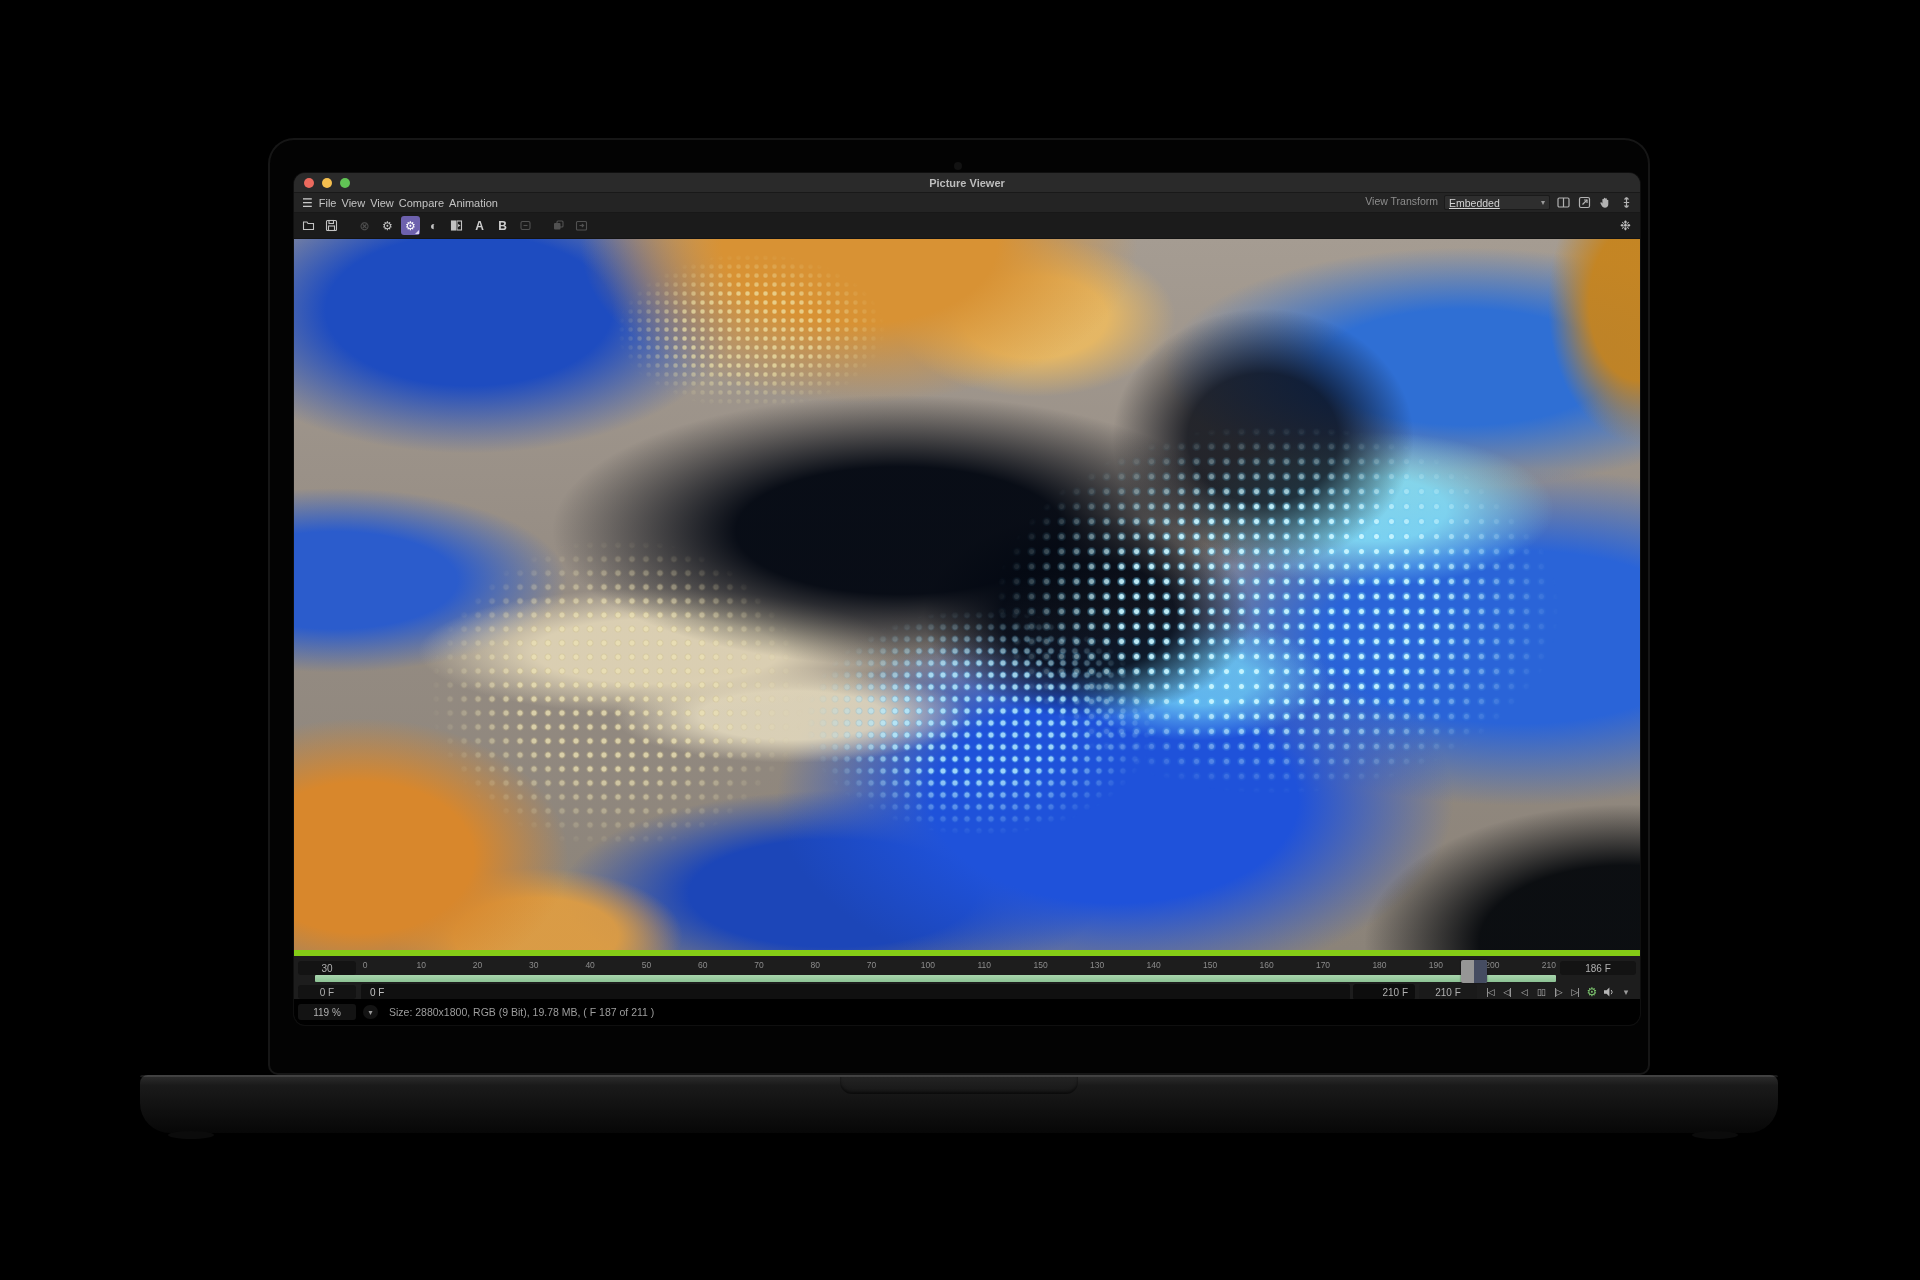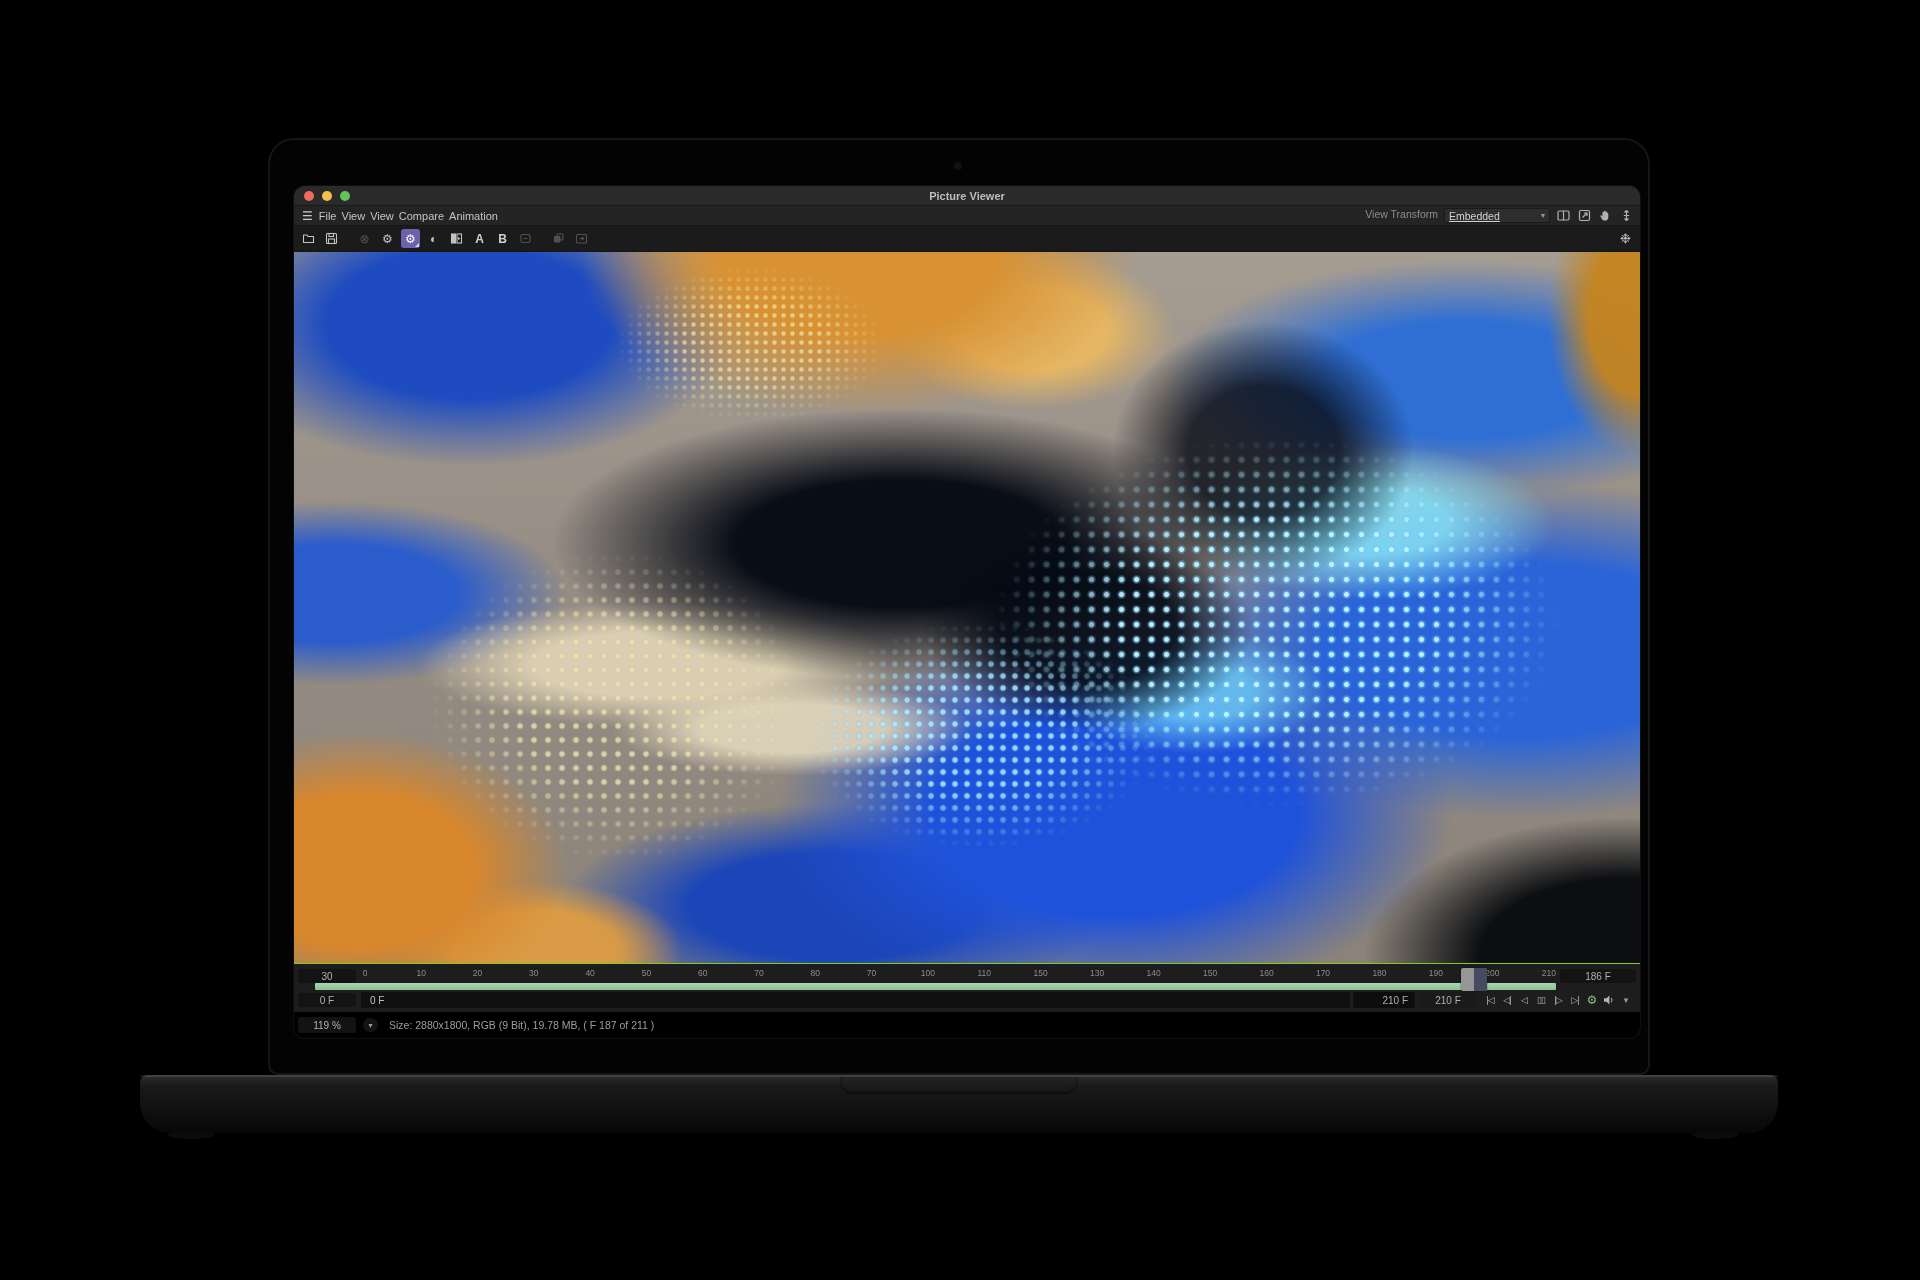--- a/index.html
+++ b/index.html
@@ -15,21 +15,21 @@
         border-radius:8px 8px 30px 30px;}
   .base-top-line{position:absolute;left:0;top:0;width:100%;height:2px;background:rgba(255,255,255,.10);
         border-radius:8px 8px 0 0;}
   .base-notch{position:absolute;left:700px;top:2px;width:238px;height:17px;
         background:linear-gradient(180deg,#232323,#161616);border-radius:0 0 12px 12px;
         box-shadow:inset 0 -2px 3px rgba(0,0,0,.55);}
   .foot{position:absolute;top:56px;width:46px;height:8px;border-radius:50%;background:#0b0b0b;}
   .foot.left{left:28px;} .foot.right{left:1552px;}
 
   
-  .window{position:absolute;left:26px;top:48px;width:1346px;height:852px;background:#1f1f1f;
+  .window{position:absolute;left:26px;top:35px;width:1346px;height:852px;background:#1f1f1f;
           border-radius:11px;overflow:hidden;box-shadow:0 0 0 1px rgba(255,255,255,.05);}
 
   .titlebar{position:relative;height:20px;background:#2a2a2a;border-bottom:1px solid #191919;}
   .traffic{position:absolute;top:5px;width:10px;height:10px;border-radius:50%;}
   .t-red{left:10px;background:var(--traffic-red,#ec6a5e);}
   .t-yellow{left:28px;background:var(--traffic-yellow,#f5bf4f);}
   .t-green{left:46px;background:var(--traffic-green,#61c455);}
   .title{position:absolute;left:0;right:0;top:0;height:20px;line-height:20px;text-align:center;
          font-size:11px;font-weight:bold;color:#bdbdbd;}
 
@@ -100,21 +100,21 @@
     background-size:14px 14px;
     -webkit-mask-image:radial-gradient(closest-side,#000 0 50%,transparent 100%);
     mask-image:radial-gradient(closest-side,#000 0 50%,transparent 100%);}
   .bub-top{left:24%;top:2%;width:20%;height:22%;
     background-image:radial-gradient(circle, rgba(240,230,170,.7) 0 1.5px, rgba(240,230,170,0) 3px);
     background-size:9px 9px;
     -webkit-mask-image:radial-gradient(closest-side,#000 0 50%,transparent 100%);
     mask-image:radial-gradient(closest-side,#000 0 50%,transparent 100%);}
 
   
-  .timeline{position:relative;height:49px;background:#1d1d1d;border-top:1px solid #84cc16;}
+  .timeline{position:relative;height:49px;background:#1d1d1d;border-top:6px solid #84cc16;}
   .tl-box{position:absolute;background:#131313;border-radius:3px;color:#b0b0b0;font-size:10px;
           display:flex;align-items:center;justify-content:center;}
   .fps-box{left:4px;top:5px;width:58px;height:14px;}
   .curframe-box{left:1266px;top:5px;width:76px;height:14px;}
   .rangestart-box{left:4px;top:29px;width:58px;height:14px;}
   .ruler{position:absolute;left:64px;top:4px;width:1198px;height:12px;display:flex;justify-content:space-between;}
   .ruler span{font-size:8.5px;color:#8c8c8c;min-width:14px;text-align:center;}
   .greenbar{position:absolute;left:21px;top:19px;width:1241px;height:7px;border-radius:1px;
             background:linear-gradient(180deg,var(--timeline-green,#a9d6ae) 0%,#8cc294 100%);}
   .playhead{position:absolute;left:1167px;top:4px;width:26px;height:23px;background:#969696;border-radius:2px;

